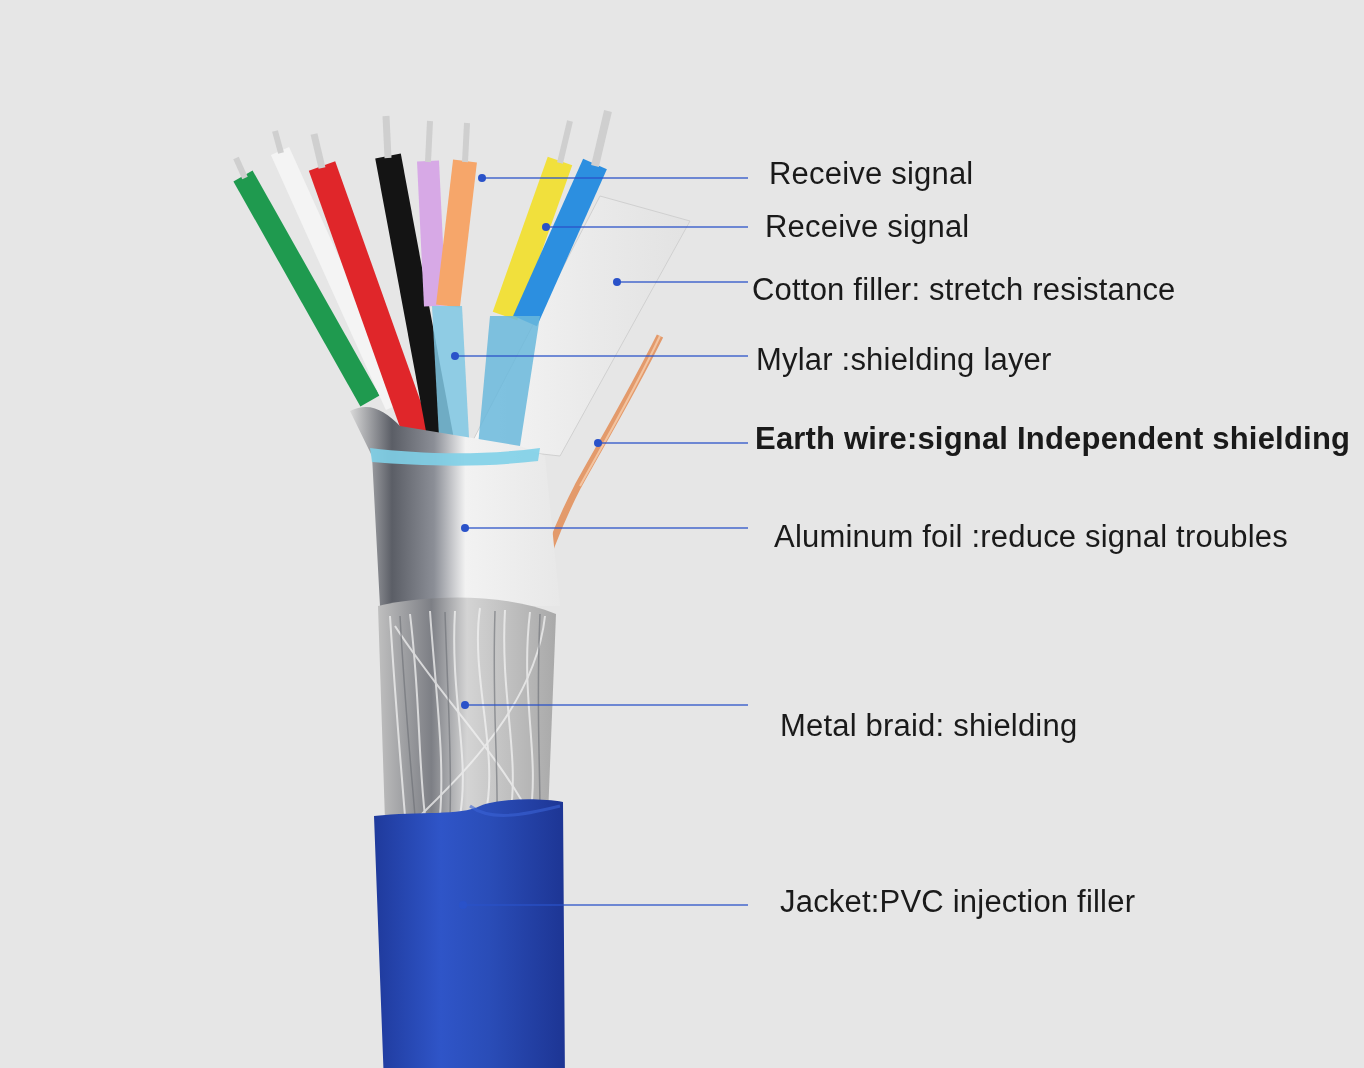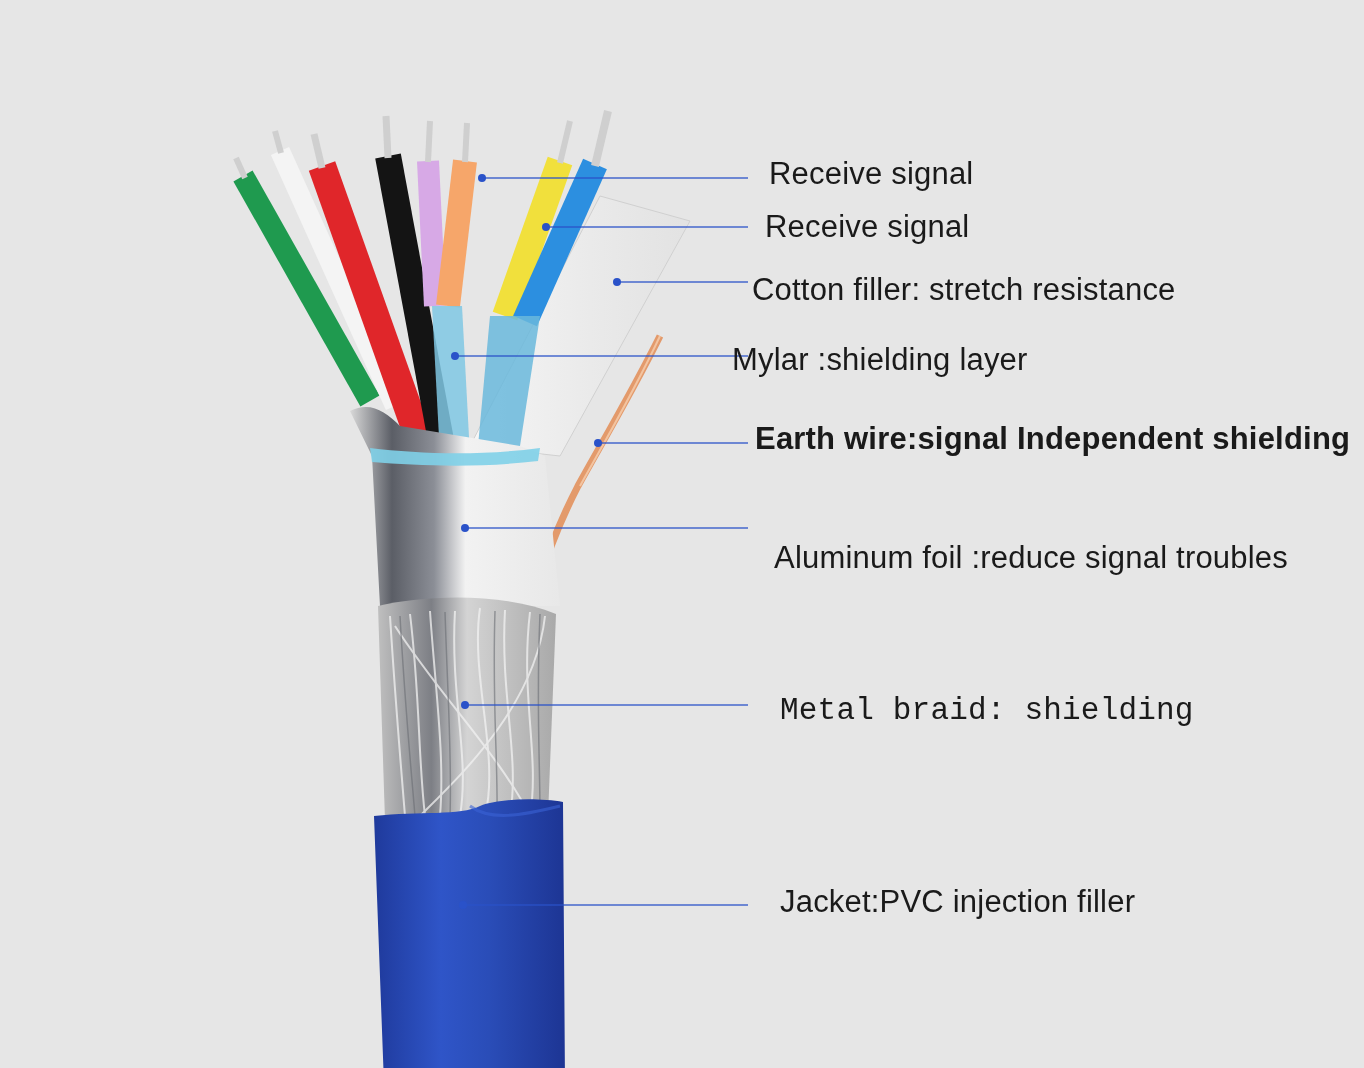--- a/index.html
+++ b/index.html
@@ -139,19 +139,19 @@
         <circle cx="465" cy="689" r="4" fill="#2a52c9"></circle>
         <line x1="463" y1="889" x2="748" y2="889" stroke="#2a52c9" stroke-width="1.6" opacity="0.85"></line>
         <circle cx="463" cy="889" r="4" fill="#2a52c9"></circle>
       </g>
   </svg>
 
   <div id="labels">
     <div class="label" style="left:769px;top:142px;">Receive signal</div>
     <div class="label" style="left:765px;top:195px;">Receive signal</div>
     <div class="label" style="left:752px;top:258px;">Cotton filler: stretch resistance</div>
-    <div class="label" style="left:732px;top:328px;text-align:right;">Mylar :shielding layer</div>
+    <div class="label" style="left:756px;top:328px;text-align:right;">Mylar :shielding layer</div>
     <div class="label" style="left:755px;top:407px;font-weight:bold;">Earth wire:signal Independent shielding</div>
-    <div class="label" style="left:774px;top:526px;">Aluminum foil :reduce signal troubles</div>
-    <div class="label" style="left:780px;top:679px;font-family:Liberation Mono, monospace;">Metal braid: shielding</div>
+    <div class="label" style="left:774px;top:505px;">Aluminum foil :reduce signal troubles</div>
+    <div class="label" style="left:780px;top:694px;">Metal braid: shielding</div>
     <div class="label" style="left:780px;top:870px;">Jacket:PVC injection filler</div>
   </div>
 </div>
 
 </body></html>

